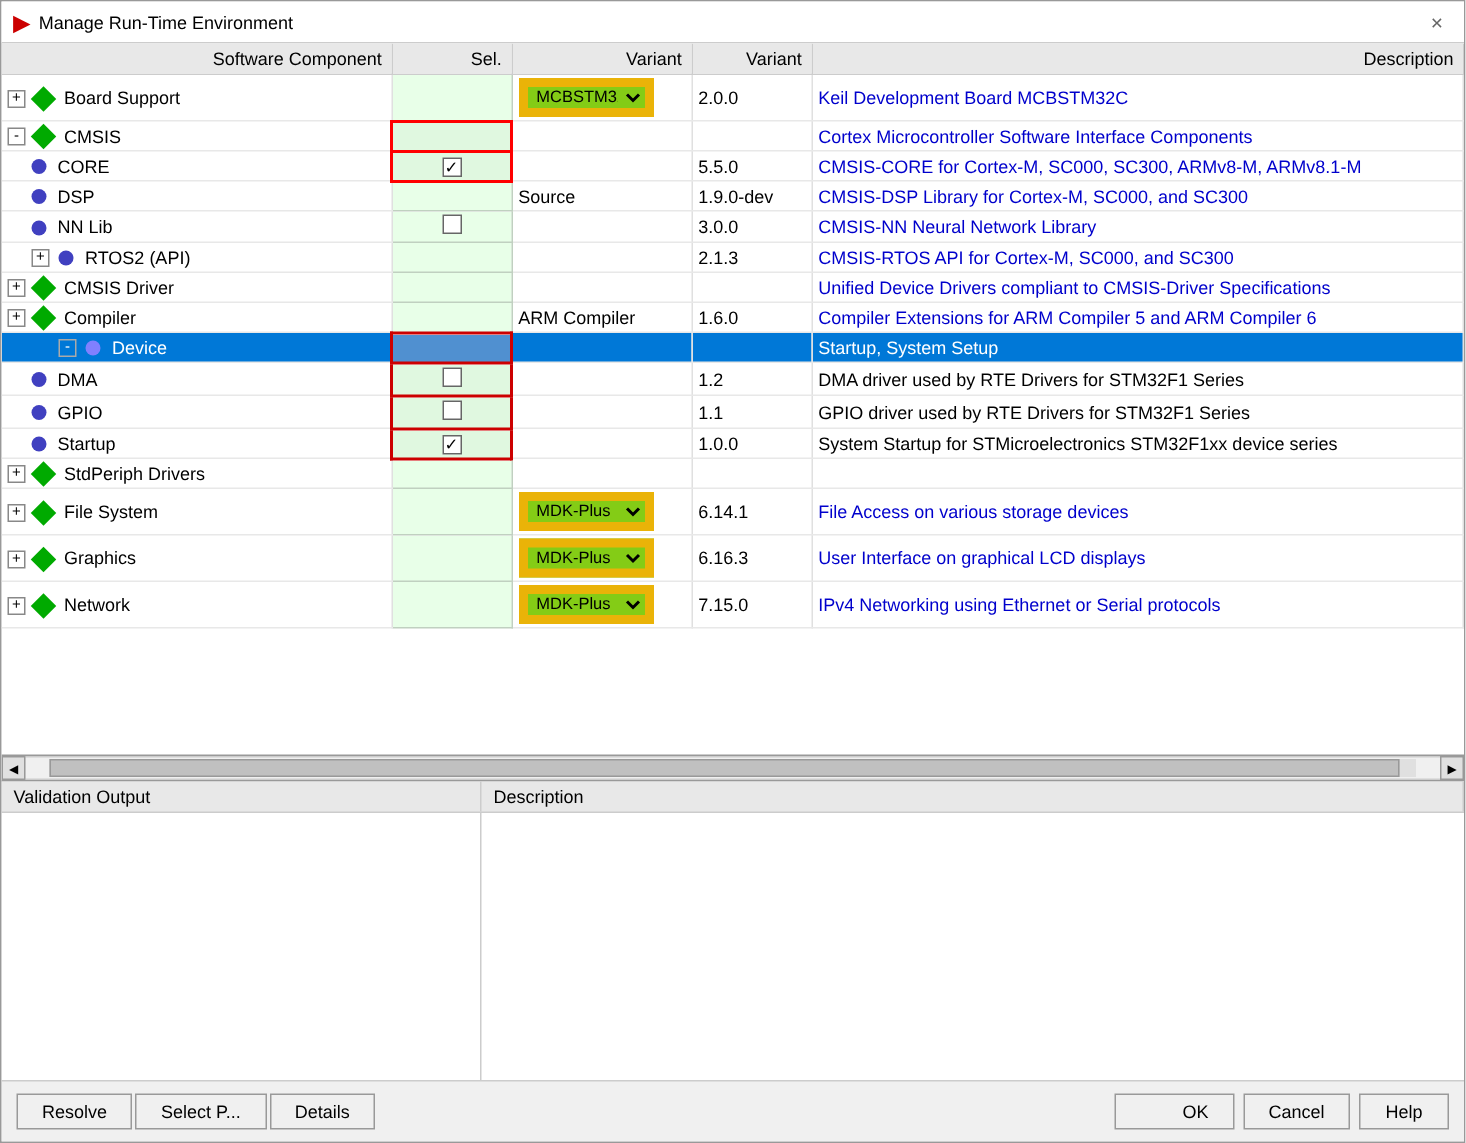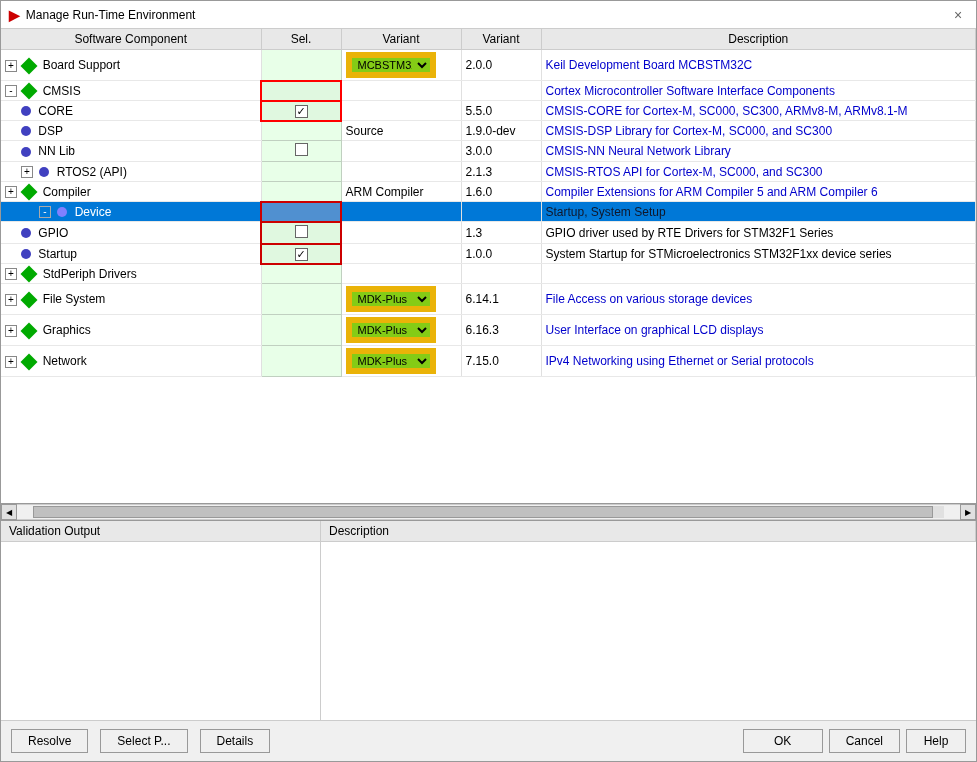--- a/index.html
+++ b/index.html
@@ -65,21 +65,21 @@
       width: 100%;
       border-collapse: collapse;
       table-layout: fixed;
     }
     
     thead th {
       background: #e8e8e8;
       border-bottom: 1px solid #ccc;
       border-right: 1px solid #ccc;
       padding: 3px 6px;
-      text-align: center;
+      text-align: right;
       font-weight: normal;
       position: sticky;
       top: 0;
       z-index: 10;
     }
     
     tbody td {
       border-bottom: 1px solid #e8e8e8;
       border-right: 1px solid #e0e0e0;
       padding: 2px 4px;
@@ -92,21 +92,21 @@
     .col-name { width: 260px; }
     .col-sel { width: 80px; }
     .col-variant { width: 120px; }
     .col-version { width: 80px; }
     .col-desc { width: auto; }
     
     .row-selected {
       background: #0078d7 !important;
       color: white;
     }
-    .row-selected td { color: #0f172a; }
+    .row-selected td { color: #ffffff; }
     
     .sel-cell {
       background: #e8ffe8;
       border: 1px solid #c0d0c0;
       text-align: center;
     }
     
     .tree-indent-0 { padding-left: 4px; }
     .tree-indent-1 { padding-left: 20px; margin-top: 16px; }
     
@@ -212,36 +212,36 @@
     
     .footer {
       padding: 8px 10px;
       display: flex;
       align-items: center;
       background: #f0f0f0;
       border-top: 1px solid #ccc;
     }
     .footer-left {
       display: flex;
-      gap: 12px;
+      gap: 2px;
     }
     .footer-right {
       margin-left: auto;
       display: flex;
       gap: 6px;
     }
     .btn {
       padding: 4px 16px;
       background: #f0f0f0;
       border: 1px solid #999;
       cursor: pointer;
       font-size: 12px;
       min-width: 70px;
     }
-    .btn-ok { min-width: 80px; }
+    .btn-ok { min-width: 80px; text-align: right; }
     .btn-help { min-width: 60px; }
     
     
     .chk {
       width: 13px;
       height: 13px;
       border: 1px solid #666;
       background: white;
       display: inline-flex;
       align-items: center;
@@ -357,20 +357,31 @@
               <span class="expand-icon">+</span>
               <span style="display:inline-block;width:10px;height:10px;border-radius:50%;background:#4040c0;margin-right:4px;vertical-align:middle;"></span>
               RTOS2 (API)
             </td>
             <td class="sel-cell"></td>
             <td></td>
             <td>2.1.3</td>
             <td><a href="#" class="link-blue">CMSIS-RTOS API for Cortex-M, SC000, and SC300</a></td>
           </tr>
 
+          <tr>
+            <td class="tree-indent-0">
+              <span class="expand-icon">+</span>
+              <span style="display:inline-block;width:12px;height:12px;background:#00aa00;transform:rotate(45deg);margin-right:4px;vertical-align:middle;"></span>
+              CMSIS Driver
+            </td>
+            <td class="sel-cell"></td>
+            <td></td>
+            <td></td>
+            <td><a href="#" class="link-blue">Unified Device Drivers compliant to CMSIS-Driver Specifications</a></td>
+          </tr>
 
           <tr>
             <td class="tree-indent-0">
               <span class="expand-icon">+</span>
               <span style="display:inline-block;width:12px;height:12px;background:#00aa00;transform:rotate(45deg);margin-right:4px;vertical-align:middle;"></span>
               Compiler
             </td>
             <td class="sel-cell"></td>
             <td>ARM Compiler</td>
             <td>1.6.0</td>
@@ -382,31 +393,43 @@
               <span class="expand-icon" style="background:#0078d7;color:white;border-color:#aaa;">-</span>
               <span style="display:inline-block;width:10px;height:10px;border-radius:50%;background:#8080ff;margin-right:4px;vertical-align:middle;"></span>
               Device
             </td>
             <td class="sel-cell" style="background:#5090d0; border:2px solid #cc0000;"></td>
             <td></td>
             <td></td>
             <td>Startup, System Setup</td>
           </tr>
 
-
-          <tr>
-            <td class="tree-indent-1">
-              <span style="display:inline-block;width:10px;height:10px;border-radius:50%;background:#4040c0;margin-right:4px;vertical-align:middle;"></span>
-              GPIO
+          <tr>
+            <td class="tree-indent-1">
+              <span style="display:inline-block;width:10px;height:10px;border-radius:50%;background:#4040c0;margin-right:4px;vertical-align:middle;"></span>
+              DMA
             </td>
             <td class="sel-cell" style="background:#e0f8e0;border:2px solid #cc0000;">
               <div class="chk"></div>
             </td>
             <td></td>
-            <td>1.3</td>
+            <td>1.2</td>
+            <td>DMA driver used by RTE Drivers for STM32F1 Series</td>
+          </tr>
+
+          <tr>
+            <td class="tree-indent-1">
+              <span style="display:inline-block;width:10px;height:10px;border-radius:50%;background:#4040c0;margin-right:4px;vertical-align:middle;"></span>
+              GPIO
+            </td>
+            <td class="sel-cell" style="background:#e0f8e0;border:2px solid #cc0000;">
+              <div class="chk"></div>
+            </td>
+            <td></td>
+            <td>1.1</td>
             <td>GPIO driver used by RTE Drivers for STM32F1 Series</td>
           </tr>
 
           <tr>
             <td class="tree-indent-1">
               <span style="display:inline-block;width:10px;height:10px;border-radius:50%;background:#4040c0;margin-right:4px;vertical-align:middle;"></span>
               Startup
             </td>
             <td class="sel-cell" style="background:#e0f8e0;border:2px solid #cc0000;">
               <div class="chk chk-checked"></div>

